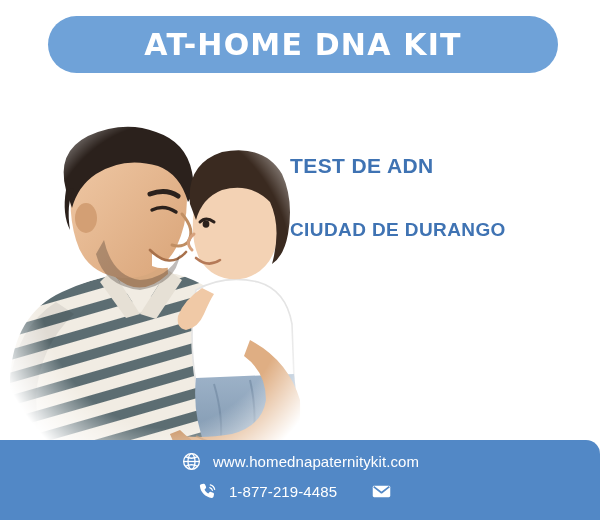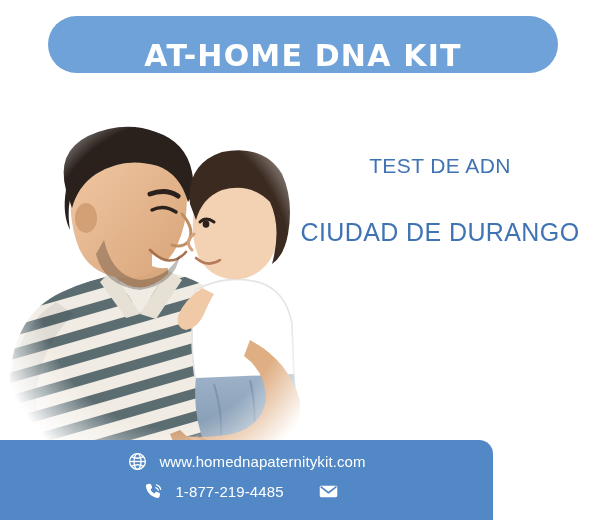--- a/index.html
+++ b/index.html
@@ -16,60 +16,59 @@
     overflow:hidden;
   }
 
   
   .header-banner{
     position:absolute;
     left:48px;top:16px;
     width:510px;height:57px;
     background:#6fa2d8;
     border-radius:30px;
-    display:flex;align-items:flex-end;justify-content:center;
+    display:flex;align-items:center;justify-content:center;
   }
   .header-title{
     color:#ffffff;
     font-size:30px;
     font-weight:bold;
     letter-spacing:1.2px;
     white-space:nowrap;
     font-family:"DejaVu Sans", sans-serif;
   }
 
   
   .headline{
     position:absolute;
     left:290px;top:155px;
     width:300px;
-    text-align:center;
     color:#3f73b3;
-    font-weight:normal;
+    font-weight:bold;
     font-size:21px;
     letter-spacing:.4px;
   }
   .headline .line{line-height:1;}
   .headline .l1{margin-bottom:44px;}
   .headline .l2{margin-bottom:44px;}
-  .headline .l3{font-size:25px;}
+  .headline .l3{font-size:19px;}
 
   
   .photo{
     position:absolute;
     left:0;top:78px;
     width:330px;height:395px;
   }
   .photo svg{display:block;width:100%;height:100%;}
 
   
   .footer{
     position:absolute;
     left:0;bottom:0;
-    width:493px;height:80px;
+    width:600px;height:80px;
     background:#5288c6;
     border-top-right-radius:14px;
   }
   .footer-row{
     position:absolute;
     display:flex;align-items:center;
     color:#ffffff;
     font-size:15px;
     white-space:nowrap;
   }

